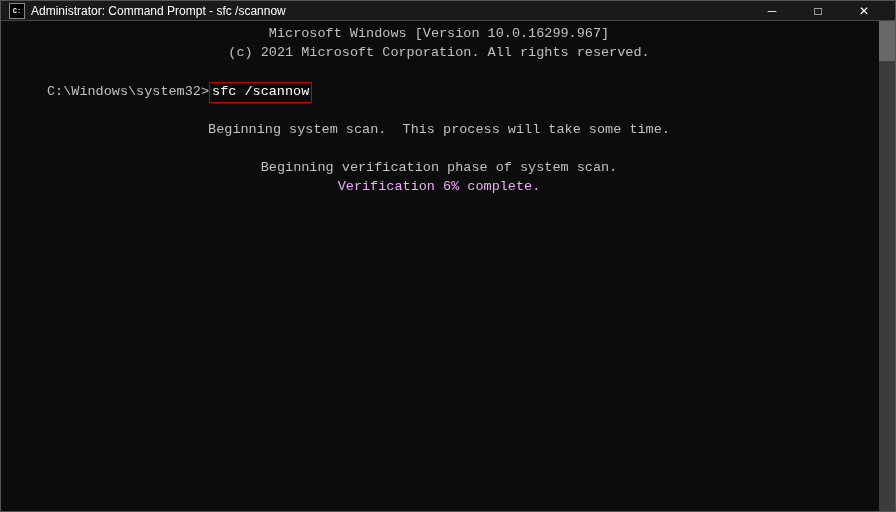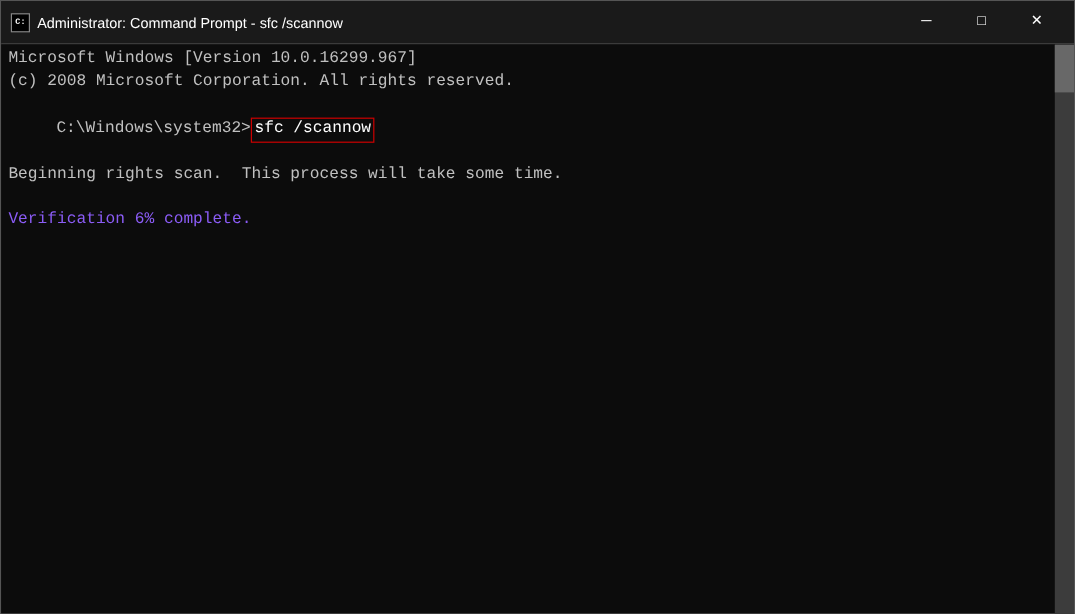--- a/index.html
+++ b/index.html
@@ -19,22 +19,23 @@
     .window {
       width: 896px;
       height: 512px;
       display: flex;
       flex-direction: column;
       border: 1px solid #555;
     }
 
     .title-bar {
       background: #1a1a1a;
-      height: 36px;
-      display: flex;
+      height: 20px;
+      display: flex;
+      align-items: center;
       justify-content: space-between;
       padding: 0 8px;
       flex-shrink: 0;
       border-bottom: 1px solid #444;
     }
 
     .title-bar-left {
       display: flex;
       align-items: center;
       gap: 6px;
@@ -93,20 +94,21 @@
 
     .console-area {
       background: #0c0c0c;
       flex: 1;
       padding: 4px 6px;
       color: #c0c0c0;
       font-size: 13.5px;
       line-height: 1.4;
       position: relative;
       overflow: hidden;
+      text-align: center;
     }
 
     .scrollbar {
       position: absolute;
       right: 0;
       top: 0;
       width: 16px;
       height: 100%;
       background: #3c3c3c;
     }
@@ -139,21 +141,21 @@
     }
 
     .command-box {
       border: 1px solid #cc0000;
       padding: 0 2px;
       color: #ffffff;
       display: inline;
     }
 
     .verification-complete {
-      color: #8b5cf6;
+      color: #f0abfc;
     }
   </style>
 </head>
 <body>
 
 <div class="window">
 
   <div class="title-bar">
     <div class="title-bar-left">
       <div class="title-bar-icon">
@@ -165,31 +167,32 @@
       <button class="title-btn">─</button>
       <button class="title-btn">□</button>
       <button class="title-btn close">✕</button>
     </div>
   </div>
 
   <div class="console-area">
     <div class="console-content">
 
       <div class="line">Microsoft Windows [Version 10.0.16299.967]</div>
-      <div class="line">(c) 2008 Microsoft Corporation. All rights reserved.</div>
+      <div class="line">(c) 2021 Microsoft Corporation. All rights reserved.</div>
       <div class="line">&nbsp;</div>
 
       <div class="command-line">
         <span class="prompt">C:\Windows\system32&gt;</span>
           <span class="command-box">sfc /scannow</span>
       </div>
 
       <div class="line">&nbsp;</div>
-      <div class="line">Beginning rights scan.  This process will take some time.</div>
+      <div class="line">Beginning system scan.  This process will take some time.</div>
       <div class="line">&nbsp;</div>
+      <div class="line">Beginning verification phase of system scan.</div>
       <div class="line verification-complete">Verification 6% complete.</div>
 
     </div>
 
     <div class="scrollbar">
       <div class="scrollbar-thumb"></div>
     </div>
   </div>
 
 </div>

